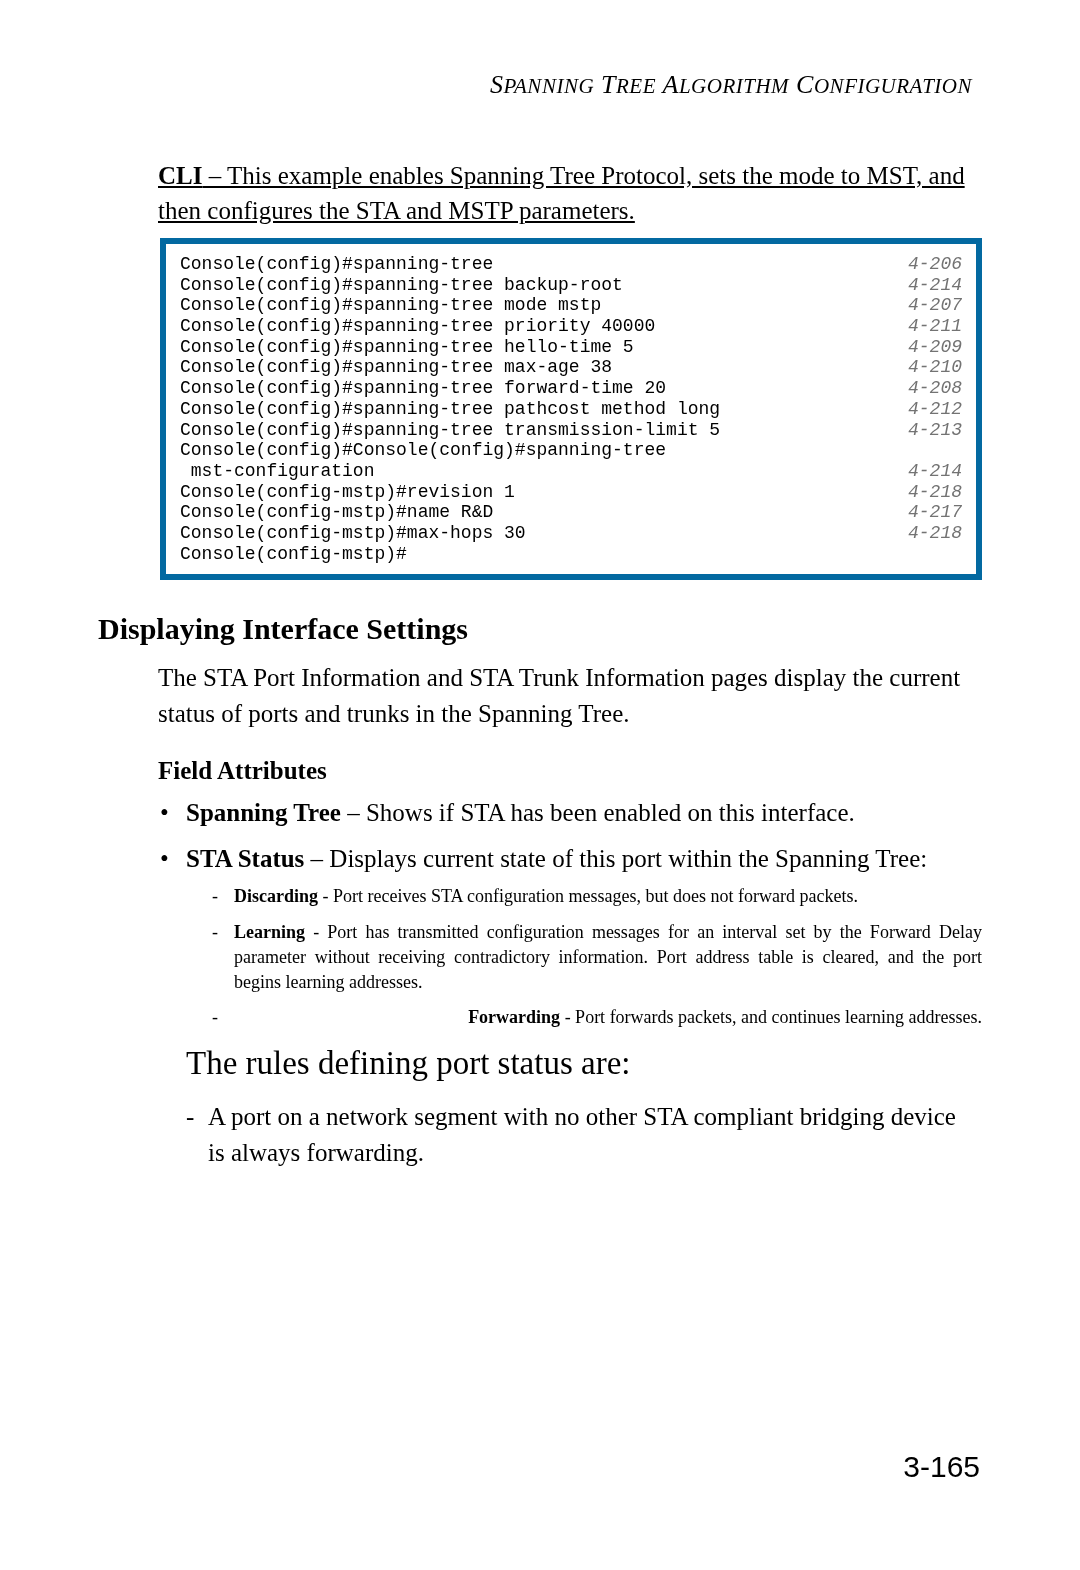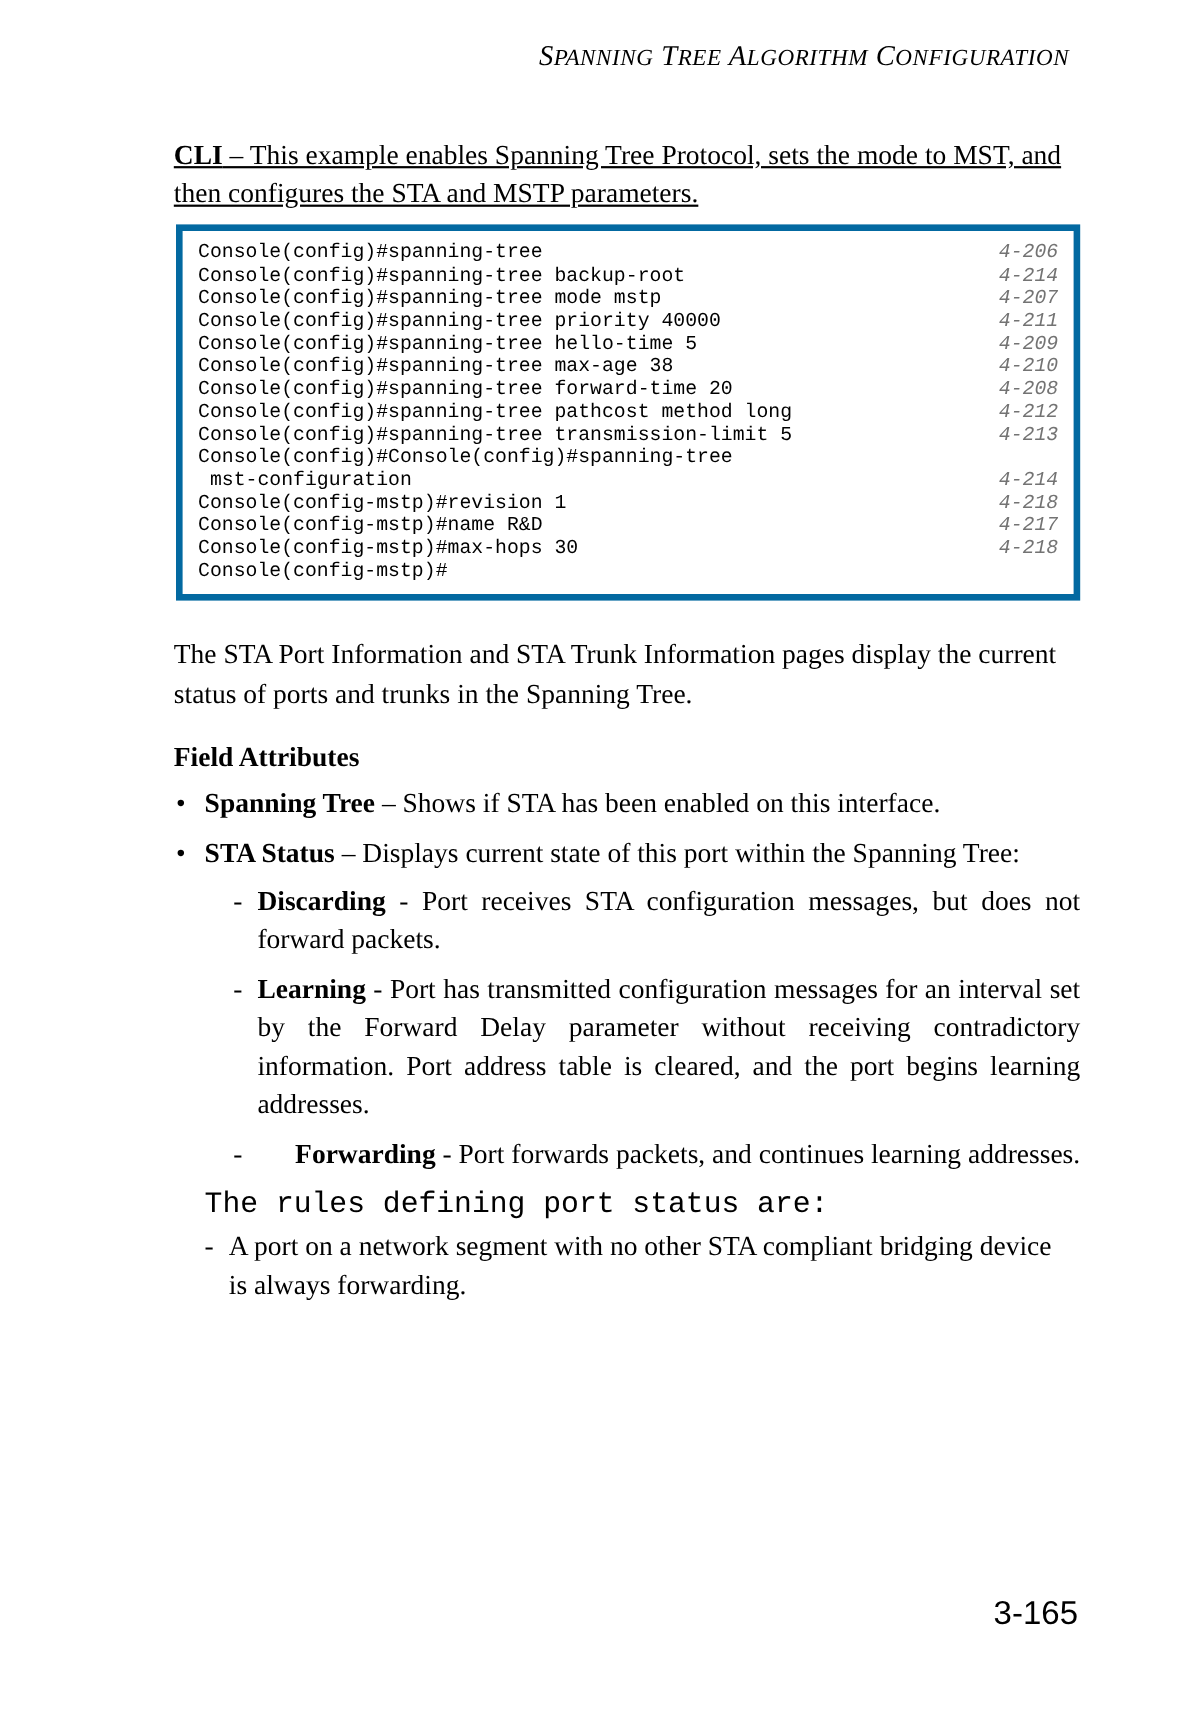--- a/index.html
+++ b/index.html
@@ -7,21 +7,21 @@
       padding: 0;
       background: #fff;
       font-family: Garamond, Georgia, 'Times New Roman', serif;
       color: #000;
       width: 1080px;
       height: 1570px;
       position: relative;
       box-sizing: border-box;
     }
     .page {
-      padding: 36px 98px 60px 98px;
+      padding: 70px 98px 60px 98px;
       box-sizing: border-box;
     }
     .running-head {
       text-align: right;
       font-variant: small-caps;
       font-style: italic;
       font-size: 26px;
       letter-spacing: 0.5px;
       margin-bottom: 58px;
       margin-right: 10px;
@@ -95,38 +95,37 @@
     }
     li .term {
       font-weight: bold;
     }
     ul.dash-list {
       list-style: none;
       margin: 8px 0 0 26px;
       padding: 0;
     }
     ul.dash-list > li {
-      font-size: 25px;
+      font-size: 18px;
       line-height: 1.4;
       margin-bottom: 10px;
       position: relative;
       padding-left: 22px;
       text-align: justify;
     }
     ul.dash-list > li::before {
       content: "-";
       position: absolute;
       left: 0;
       top: 0;
     }
     .rules-intro {
-      font-size: 27px;
-      line-height: 1.42;
-      margin: 8px 0 0 88px;
-      font-family: Liberation Mono, monospace;
+      font-size: 33px;
+      line-height: 1.42;
+      margin: 8px 0 12px 88px;
     }
     ul.dash-rules {
       list-style: none;
       margin: 0 15px 0 88px;
       padding: 0;
     }
     ul.dash-rules > li {
       font-size: 25px;
       line-height: 1.42;
       position: relative;
@@ -167,20 +166,21 @@
       <div class="cli-row"><span class="cli-cmd">Console(config)#spanning-tree pathcost method long</span><span class="cli-ref">4-212</span></div>
       <div class="cli-row"><span class="cli-cmd">Console(config)#spanning-tree transmission-limit 5</span><span class="cli-ref">4-213</span></div>
       <div class="cli-row"><span class="cli-cmd">Console(config)#Console(config)#spanning-tree</span></div>
       <div class="cli-row"><span class="cli-cmd"> mst-configuration</span><span class="cli-ref">4-214</span></div>
       <div class="cli-row"><span class="cli-cmd">Console(config-mstp)#revision 1</span><span class="cli-ref">4-218</span></div>
       <div class="cli-row"><span class="cli-cmd">Console(config-mstp)#name R&amp;D</span><span class="cli-ref">4-217</span></div>
       <div class="cli-row"><span class="cli-cmd">Console(config-mstp)#max-hops 30</span><span class="cli-ref">4-218</span></div>
       <div class="cli-row"><span class="cli-cmd">Console(config-mstp)#</span></div>
     </div>
 
+  <h2 class="section-heading">Displaying Interface Settings</h2>
 
   <p class="body-para">The STA Port Information and STA Trunk Information pages display the current status of ports and trunks in the Spanning Tree.</p>
 
   <div class="sub-heading">Field Attributes</div>
 
   <ul class="bullet-list">
     <li>
       <span class="term">Spanning Tree</span><span> – Shows if STA has been enabled on this interface.</span>
     </li>
     <li>

